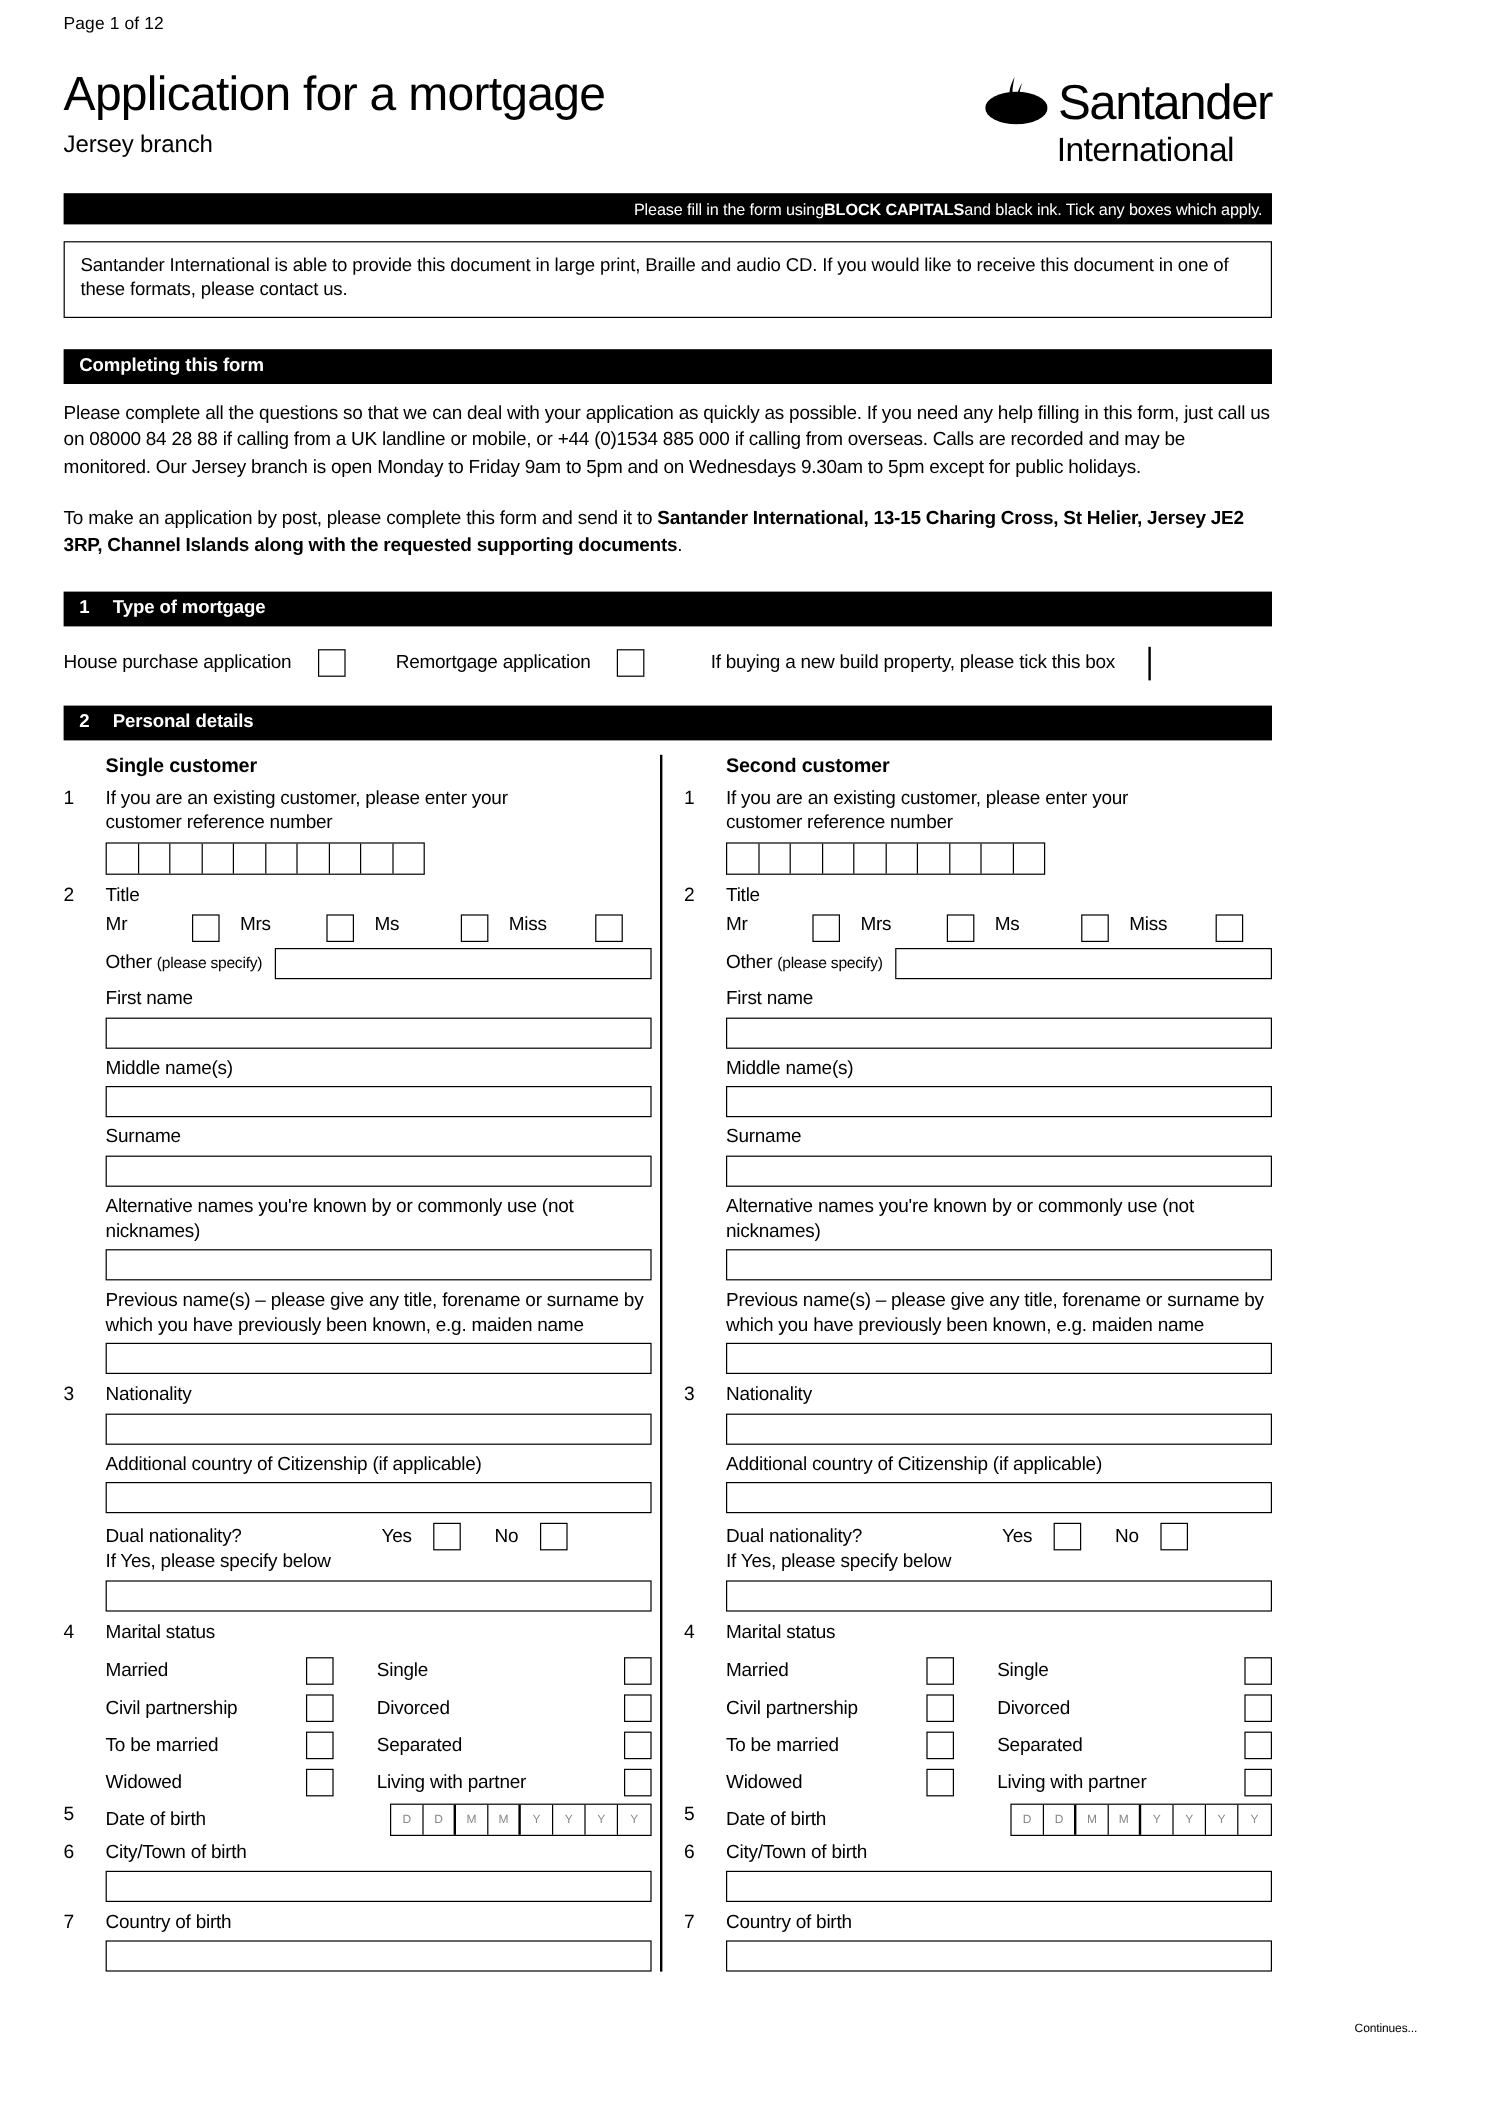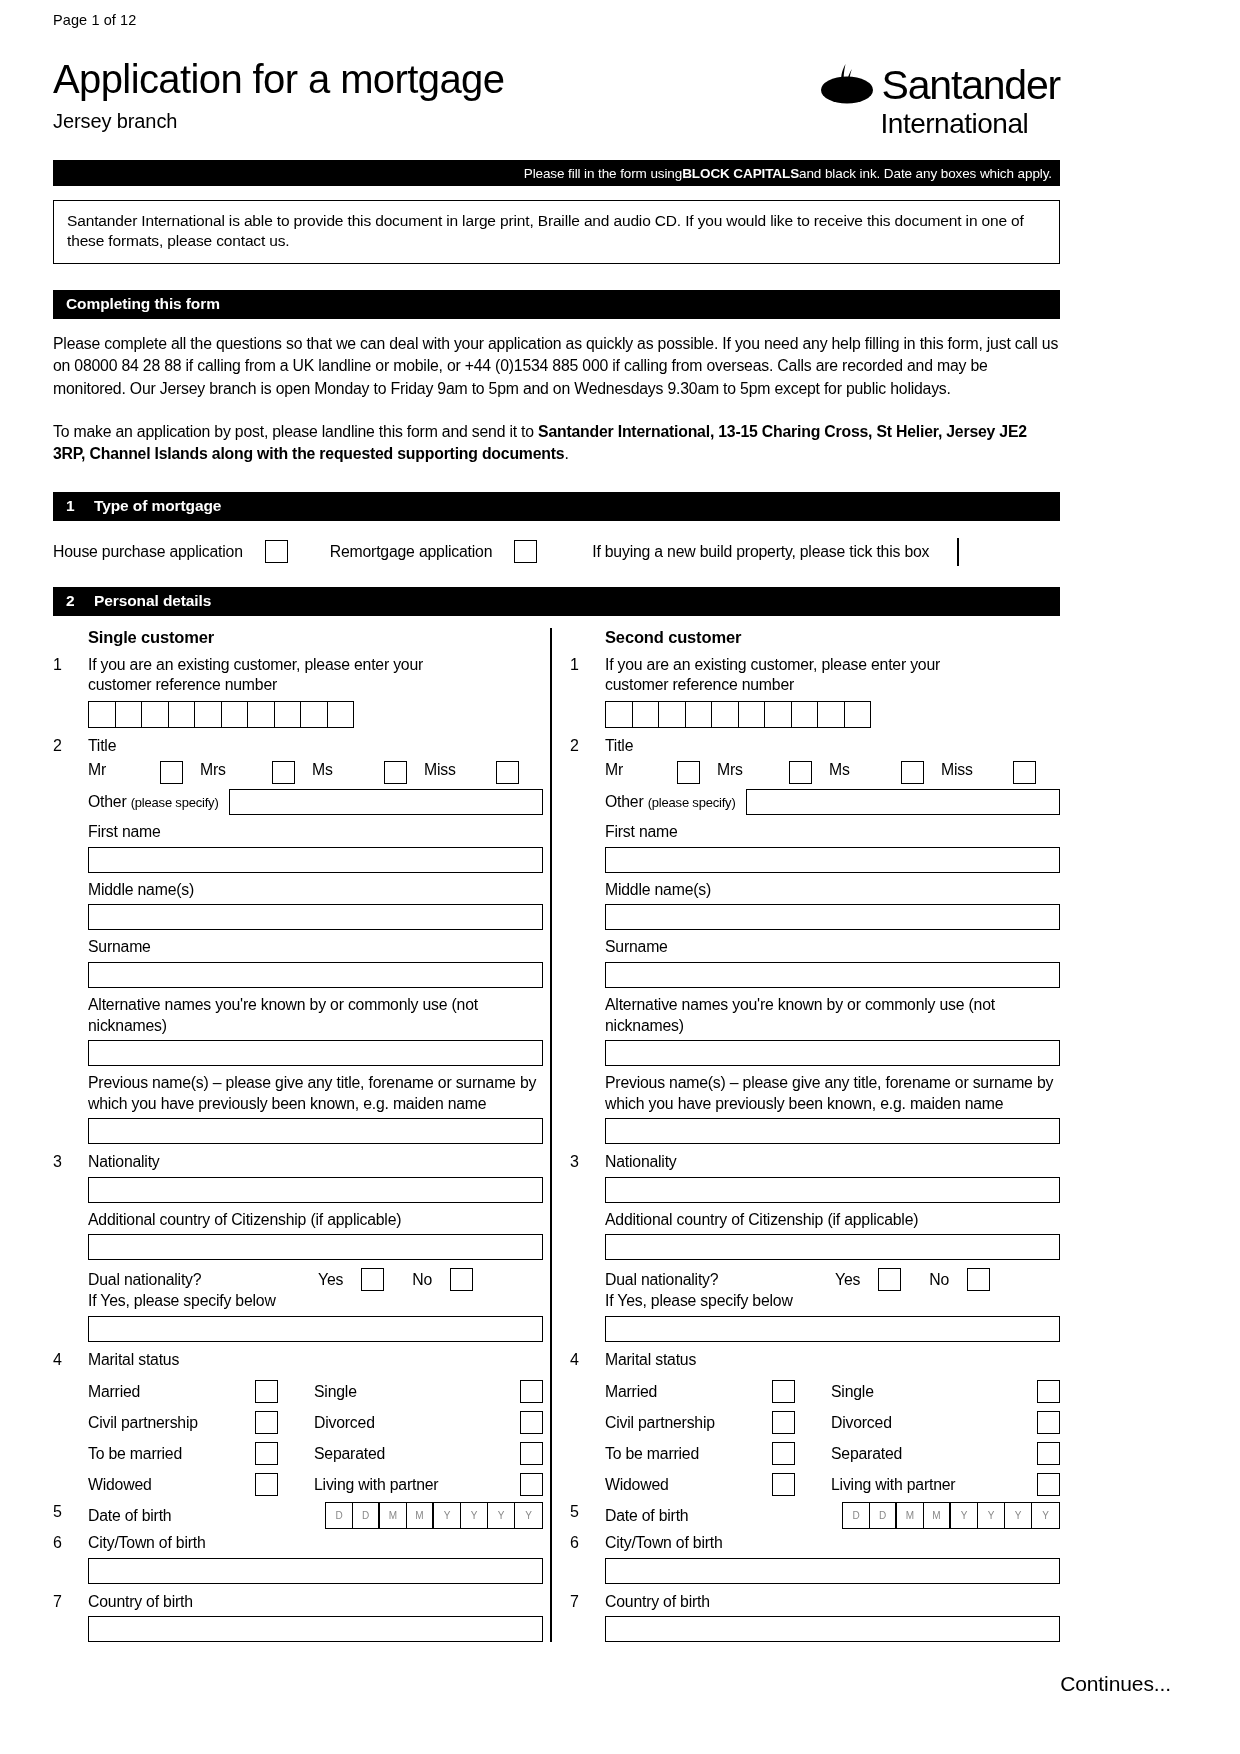--- a/index.html
+++ b/index.html
@@ -300,23 +300,23 @@
     justify-content: center;
     font-size: 10px;
     color: #888;
     letter-spacing: 0;
   }
   .dobgrid .dcell.gap { border-right: 2.6px solid #000; }
   .dobgrid .dcell:last-child { border-right: none; }
 
   .continues {
     position: absolute;
-    right: 16px;
+    right: 6px;
     bottom: 0;
-    font-size: 21px;
+    font-size: 10px;
     letter-spacing: -0.1px;
   }
   .footwrap {
     position: absolute;
     left: 53px;
     right: 53px;
     top: 1672px;
     height: 24px;
   }
 </style>
@@ -344,35 +344,35 @@
           </span>
           <span class="logo-word">Santander</span>
         </div>
         <div class="logo-sub">International</div>
       </div>
     </div>
 
     <div class="blackbar bar-instr">
       <span>Please fill in the form using </span>
         <b>BLOCK CAPITALS</b>
-        <span> and black ink. Date any boxes which apply.</span>
+        <span> and black ink. Tick any boxes which apply.</span>
     </div>
 
     <div class="notice">
       <span>Santander International is able to provide this document in large print, Braille and audio CD. If you would like to receive this document in one of these formats, please contact us.</span>
     </div>
 
     <div class="sec-head mt26">
       <span>Completing this form</span>
     </div>
     <div class="body-text mt14">
       <span>Please complete all the questions so that we can deal with your application as quickly as possible. If you need any help filling in this form, just call us on 08000 84 28 88 if calling from a UK landline or mobile, or +44 (0)1534 885 000 if calling from overseas. Calls are recorded and may be monitored. Our Jersey branch is open Monday to Friday 9am to 5pm and on Wednesdays 9.30am to 5pm except for public holidays.</span>
     </div>
     <div class="body-text mt20">
-      <span>To make an application by post, please landline this form and send it to </span><b>Santander International, 13-15 Charing Cross, St Helier, Jersey JE2 3RP, Channel Islands along with the requested supporting documents</b><span>.</span>
+      <span>To make an application by post, please complete this form and send it to </span><b>Santander International, 13-15 Charing Cross, St Helier, Jersey JE2 3RP, Channel Islands along with the requested supporting documents</b><span>.</span>
     </div>
 
     <div class="sec-head numbered mt26">
       <span class="sn">1</span>
       <span>Type of mortgage</span>
     </div>
 
     <div class="type-row">
       <span class="lbl">House purchase application</span>
       <span class="t-gap1"></span>

